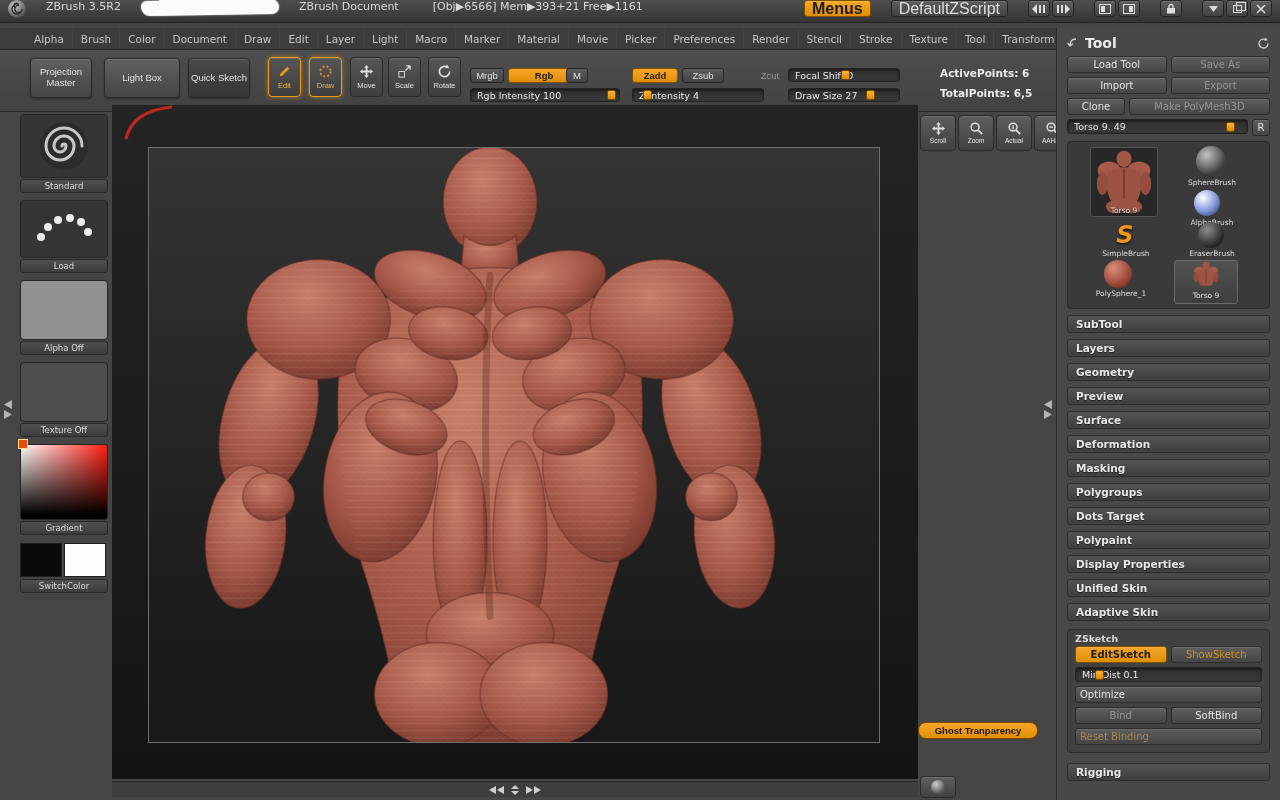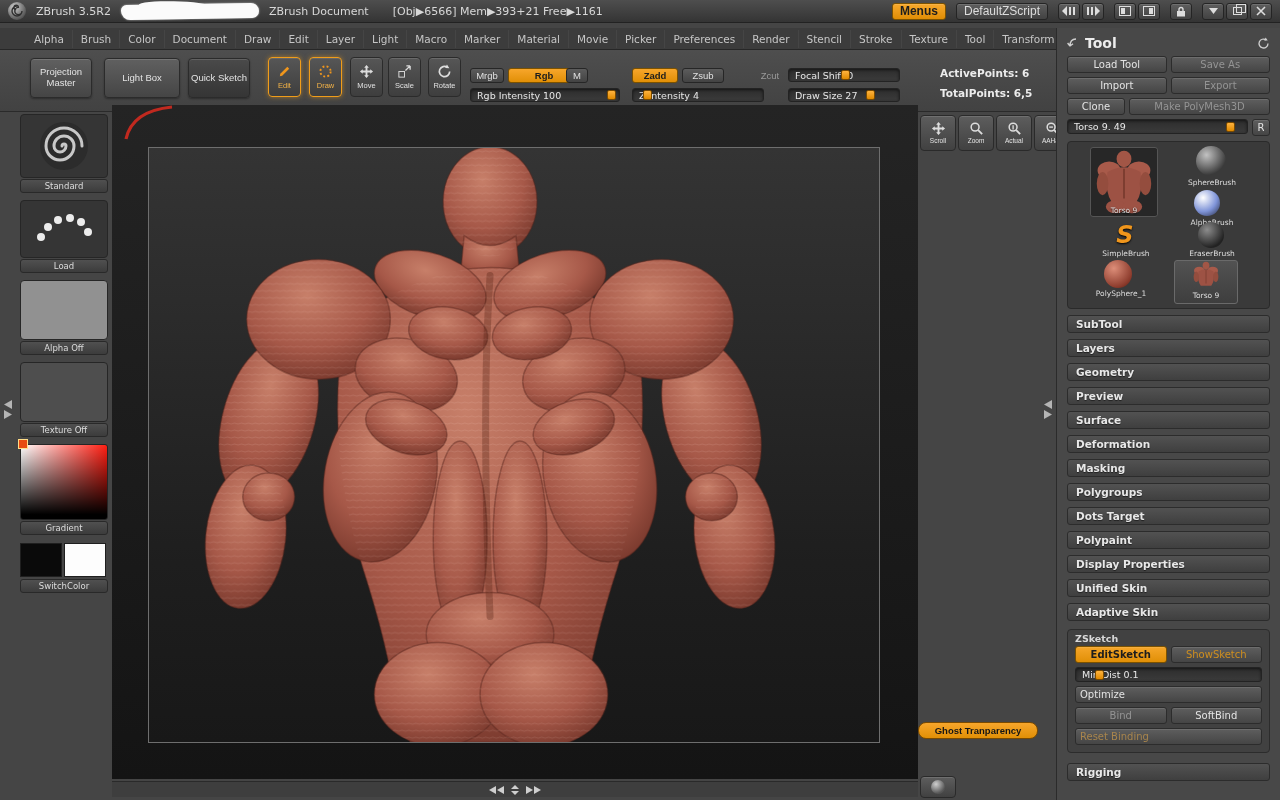--- a/index.html
+++ b/index.html
@@ -3,30 +3,30 @@
 <meta charset="utf-8">
 <style>
   * { margin:0; padding:0; box-sizing:border-box; }
   html,body { width:1280px; height:800px; overflow:hidden; background:#454545;
               font-family:"DejaVu Sans","Liberation Sans",sans-serif; }
   #app { position:relative; width:1280px; height:800px; }
 
   
   .titlebar { position:absolute; left:0; top:0; width:1280px; height:23px;
     background:linear-gradient(#4e4e4e,#343434); border-bottom:1px solid #222;
-    display:flex; align-items:center; padding:0 8px; gap:10px; color:#d8d8d8; font-size:11px; }
+    display:flex; padding:0 8px; gap:20px; color:#d8d8d8; font-size:11px; }
   .logo { width:18px; height:18px; border-radius:50%;
     background:radial-gradient(circle at 35% 30%, #cfcfcf, #6a6a6a 60%, #2e2e2e); position:relative; flex:0 0 auto;}
   .logo svg { position:absolute; left:1px; top:1px; }
   .scribble { width:138px; height:15px; background:#fbfbfb; border-radius:9px 13px 11px 15px;
     transform:rotate(-1deg); box-shadow:0 0 2px rgba(255,255,255,.7); position:relative; }
   .scribble:after { content:""; position:absolute; left:18px; top:-3px; width:70px; height:8px;
     background:#fbfbfb; border-radius:50%; transform:rotate(2deg); }
   .tb-spacer { flex:1; }
-  .tb-btn { height:17px; border:1px solid #242424; border-radius:3px; color:#ddd; font-size:12px;
+  .tb-btn { height:17px; border:1px solid #242424; border-radius:3px; color:#ddd; font-size:16px;
     background:linear-gradient(#5e5e5e,#424242); display:flex; align-items:center; justify-content:center;
     padding:0 7px; box-shadow:inset 0 1px rgba(255,255,255,.12); }
   .tb-btn.orange { background:linear-gradient(#f7a92d,#e08d05); color:#1d1d1d; font-weight:bold; border-color:#7c5200; }
   .tb-ico { width:22px; padding:0; }
   .win-group { display:flex; gap:2px; }
   .restore-ico { position:relative; width:9px; height:8px; border:1px solid #ddd; background:transparent; }
   .restore-ico:before { content:""; position:absolute; left:2px; top:-4px; width:8px; height:7px; border:1px solid #ddd; }
 
   
   .menubar { position:absolute; left:0; top:28px; width:1280px; height:22px; background:#3c3c3c;

